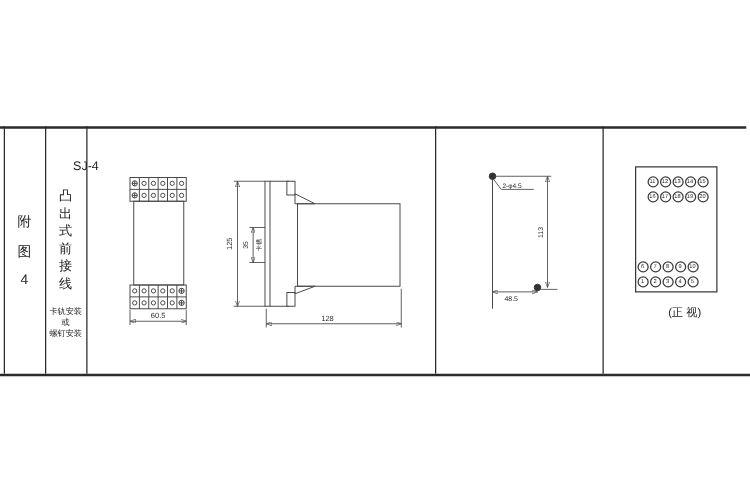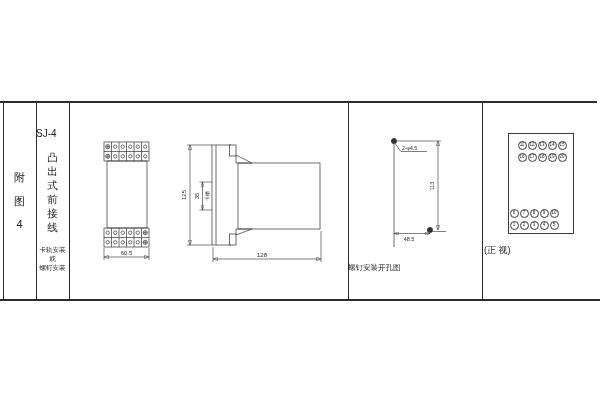--- a/index.html
+++ b/index.html
@@ -1,21 +1,21 @@
 <!DOCTYPE html>
 <html><head>
 <meta charset="utf-8">
 <style>
   html,body{margin:0;padding:0;background:#fff;}
   #screen{position:relative;width:600px;height:400px;background:#fff;overflow:hidden;
           font-family:"Liberation Sans","DejaVu Sans",sans-serif;color:#222;}
   .hline,.vline{position:absolute;background:#2b2b2b;}
   .abs{position:absolute;}
   .vstack{display:flex;flex-direction:column;align-items:center;}
-  .ctr{text-align:left;}
+  .ctr{text-align:right;margin-left:10px;}
   svg{position:absolute;overflow:visible;}
   svg line, svg rect, svg path, svg polygon, svg circle{stroke:#4a4a4a;fill:none;stroke-width:0.8;}
   svg .dim{stroke-width:0.7;}
   svg text{fill:#2a2a2a;stroke:none;font-family:"Liberation Sans","DejaVu Sans",sans-serif;}
   svg .hole{fill:#333;stroke:#333;}
   .tcircle{position:absolute;width:9px;height:9px;border:1px solid #3a3a3a;border-radius:50%;
            box-sizing:border-box;display:flex;align-items:center;justify-content:center;
            font-size:4.5px;line-height:1;color:#222;background:#fff;}
 </style>
 </head>
@@ -179,21 +179,20 @@
       <line class="dim" x1="90" y1="40" x2="90" y2="129" marker-start="url(#arw2)" marker-end="url(#arw2)"></line>
       <text x="86" y="85" text-anchor="middle" font-size="5.5" transform="rotate(-90 86 85)">113</text>
     </g>
     <circle class="hole" cx="82" cy="129" r="2.6"></circle>
     <line class="dim" x1="84.5" y1="130.5" x2="98" y2="130.5"></line>
     <g>
       <line class="dim" x1="46" y1="132.5" x2="82" y2="132.5" marker-start="url(#arw2)" marker-end="url(#arw2)"></line>
       <text x="61" y="139.5" text-anchor="middle" font-size="5.5">48.5</text>
     </g>
   </svg>
-  <div class="abs ctr" style="left:348px;top:263px;width:134px;font-size:7.5px;">螺钉安装开孔图</div>
 
   <div class="abs" style="left:508px;top:133px;width:66px;height:101px;border:1px solid #3a3a3a;box-sizing:border-box;"></div>
 
   <span class="tcircle" style="left:517.5px;top:141px;">11</span>
   <span class="tcircle" style="left:527.5px;top:141px;">12</span>
   <span class="tcircle" style="left:537.5px;top:141px;">13</span>
   <span class="tcircle" style="left:547.5px;top:141px;">14</span>
   <span class="tcircle" style="left:557.5px;top:141px;">15</span>
 
   <span class="tcircle" style="left:517.5px;top:152.5px;">16</span>

